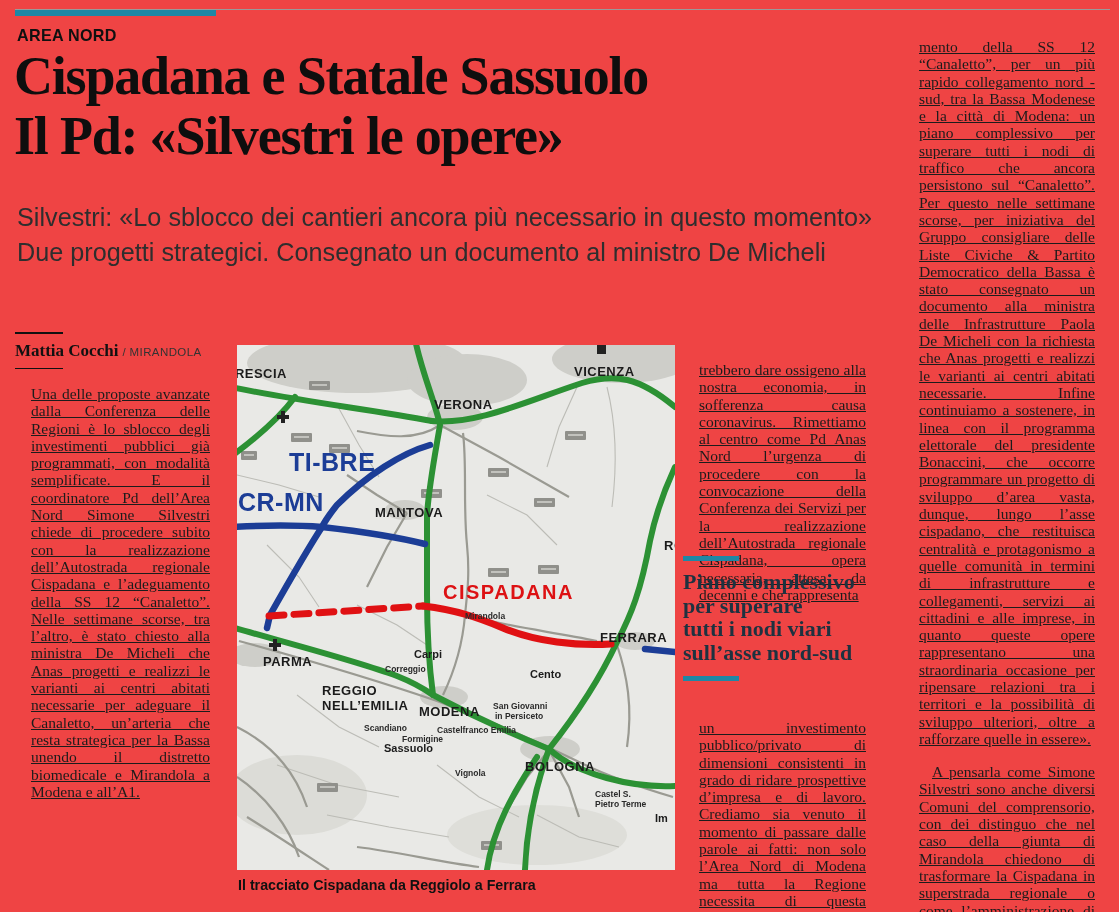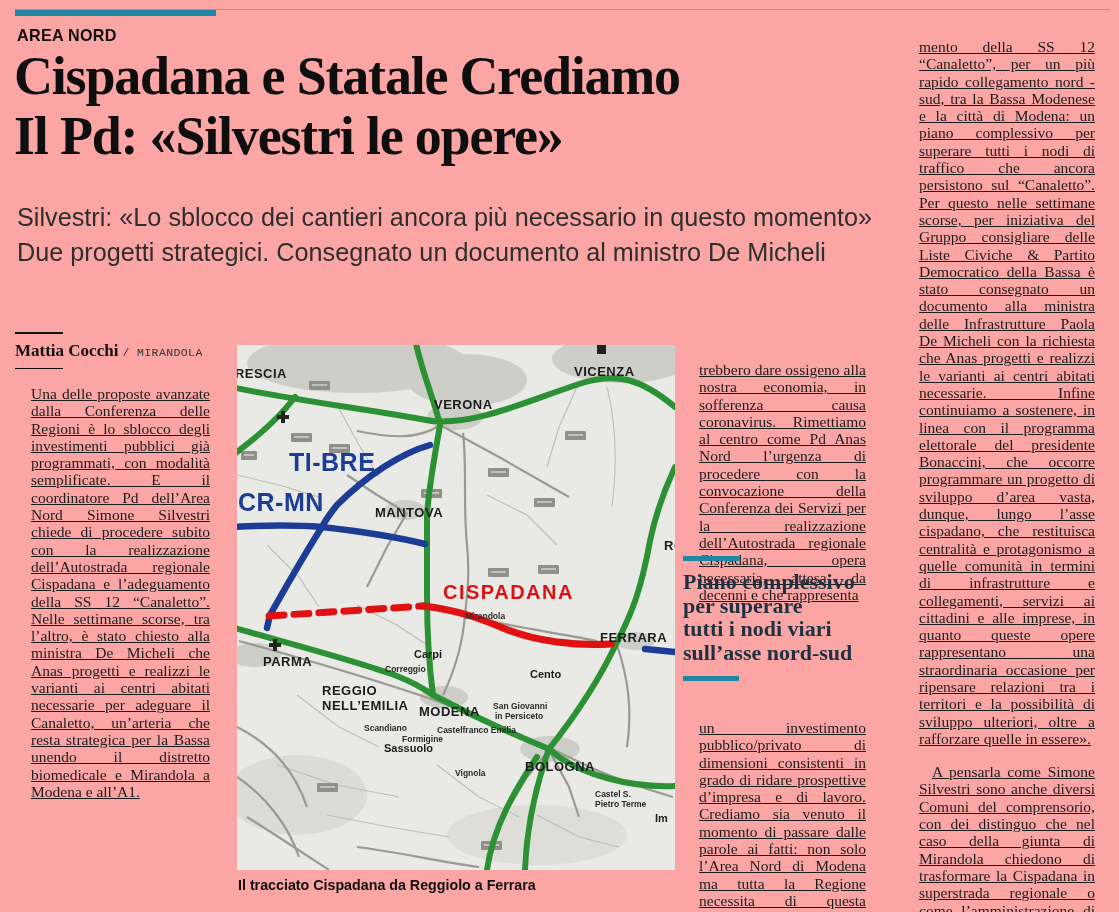--- a/index.html
+++ b/index.html
@@ -1,35 +1,35 @@
 <!DOCTYPE html>
 <html><head>
 <meta charset="utf-8">
 <style>
   html,body{margin:0;padding:0;background:#ffffff;}
-  .page{position:relative;width:1119px;height:912px;background:#fca5a5;overflow:hidden;
+  .page{position:relative;width:1119px;height:912px;background:#ef4444;overflow:hidden;
         font-family:"Liberation Serif", serif;color:#1c1c1c;}
   .hairline{position:absolute;left:15px;top:9px;width:1095px;height:1px;background:#9a9a9a;}
   .tealbar{position:absolute;left:15px;top:10px;width:201px;height:6px;background:#1f87a5;}
   .kicker{position:absolute;left:17px;top:26px;font-family:"Liberation Sans",sans-serif;
           font-weight:bold;font-size:17px;letter-spacing:.3px;color:#101010;
           transform:scaleX(.95);transform-origin:left;}
   .headline{position:absolute;left:14px;top:46px;width:895px;margin:0;
             font-family:"Liberation Serif",serif;font-weight:bold;color:#0e0e0e;
             font-size:54px;line-height:60px;letter-spacing:-1.2px;}
   .headline span{display:block;}
   .subhead{position:absolute;left:17px;top:200px;width:900px;
            font-family:"Liberation Sans",sans-serif;font-weight:400;color:#2e2e2e;
            font-size:26px;line-height:35px;transform:scaleX(.97);transform-origin:left;}
   
   .colL{position:absolute;left:15px;top:332px;width:211px;}
   .byline-rule1{width:48px;height:2px;background:#111;margin-bottom:7px;}
   .byline-rule2{width:48px;height:1px;background:#111;margin-top:7px;margin-bottom:11px;}
   .byline-name{font-family:"Liberation Serif",serif;font-weight:bold;font-size:17px;color:#111;display:inline;text-align:center;}
-  .byline-loc{font-family:Liberation Mono, monospace;font-size:11.5px;color:#333;display:inline;
+  .byline-loc{font-family:Liberation Sans, sans-serif;font-size:11.5px;color:#333;display:inline;
               letter-spacing:.4px;}
   p.body{margin:16px;font-size:15.5px;line-height:17.3px;text-align:justify;text-align-last:left;color:#1c1c1c;text-decoration:underline;}
   p.indent{text-indent:13px;}
   .colM{position:absolute;left:683px;top:345px;width:199px;height:567px;}
   .mid-top{position:absolute;top:0;left:0;right:0;}
   .pullquote{position:absolute;top:211px;left:0;right:0;}
   .pq-bar{width:56px;height:5px;background:#1f87a5;}
   .pq-text{margin:9px 0 12px 0;font-family:"Liberation Serif",serif;font-weight:bold;
            font-size:22px;line-height:23.5px;color:#1d3240;}
   .mid-bottom{position:absolute;top:358px;left:0;right:0;}
@@ -50,21 +50,21 @@
 </head>
 <body>
 
 <div class="page">
 
   <div class="hairline"></div>
   <div class="tealbar"></div>
   <div class="kicker">AREA NORD</div>
 
   <h1 class="headline">
-    <span>Cispadana e Statale Crediamo</span>
+    <span>Cispadana e Statale Sassuolo</span>
     <span>Il Pd: «Silvestri le opere»</span>
   </h1>
 
   <div class="subhead">
     <div>Silvestri: «Lo sblocco dei cantieri ancora più necessario in questo momento»</div>
     <div>Due progetti strategici. Consegnato un documento al ministro De Micheli</div>
   </div>
 
   <div class="colL">
     <div>

